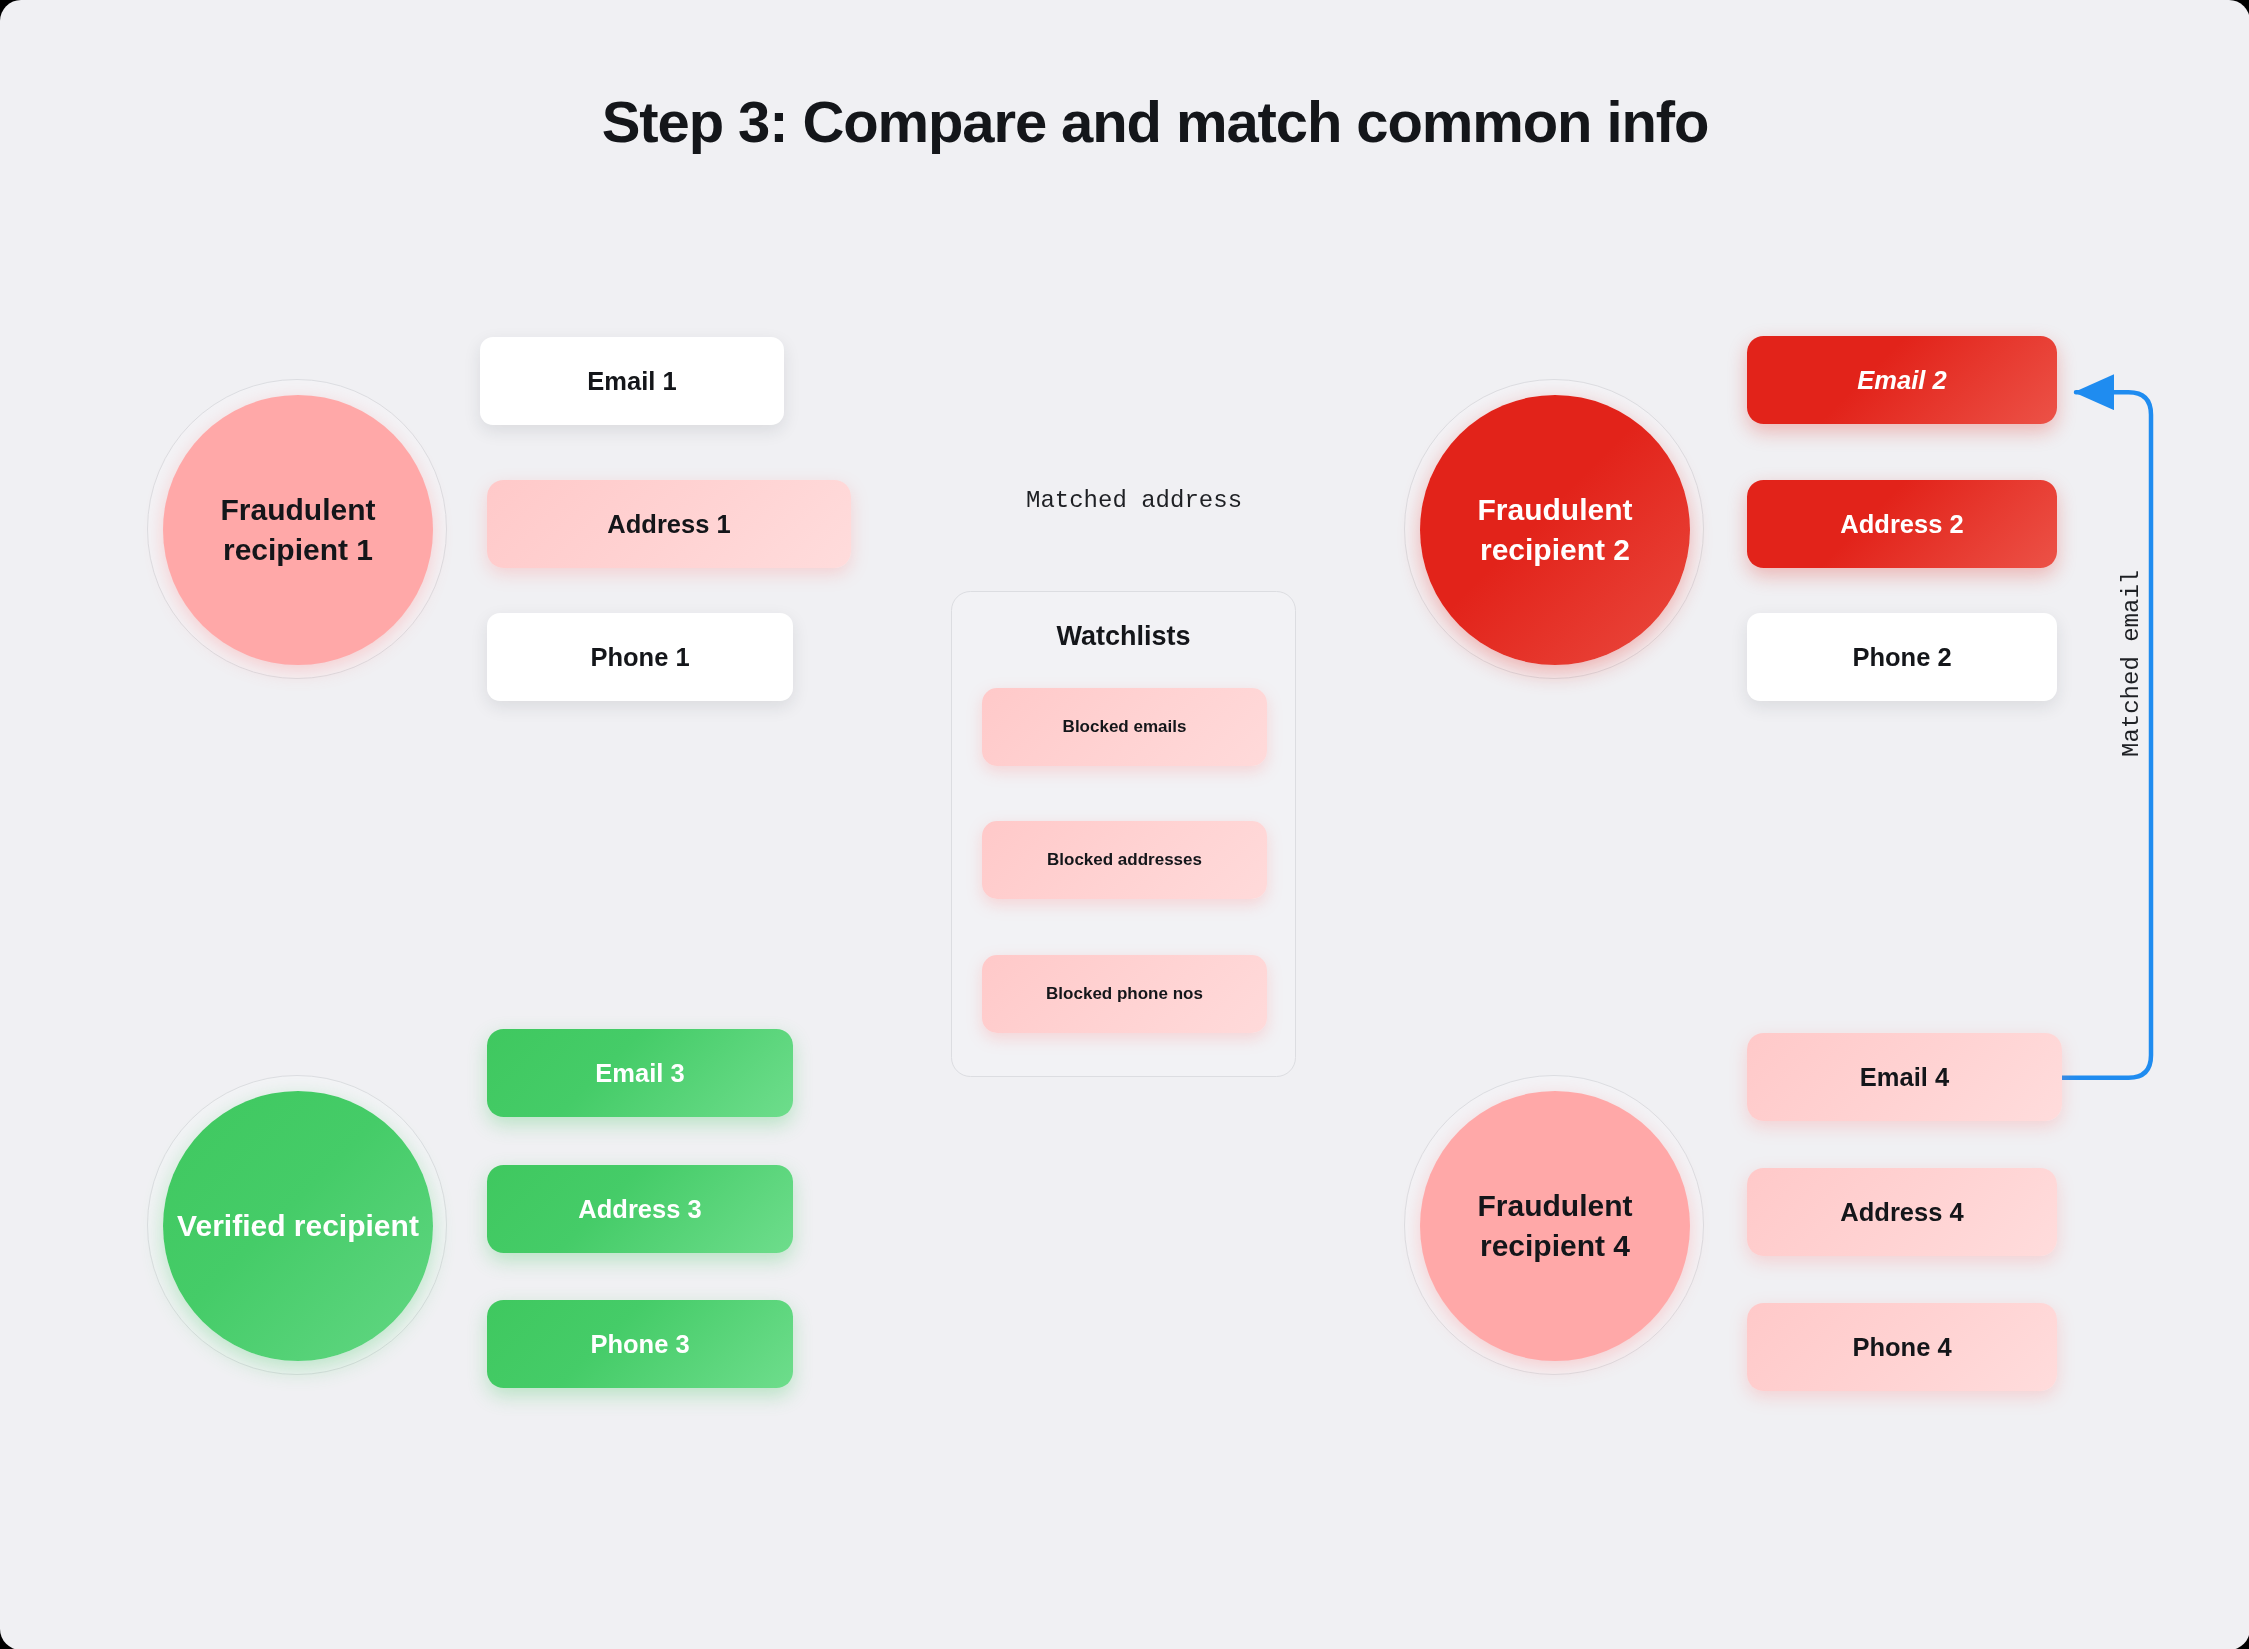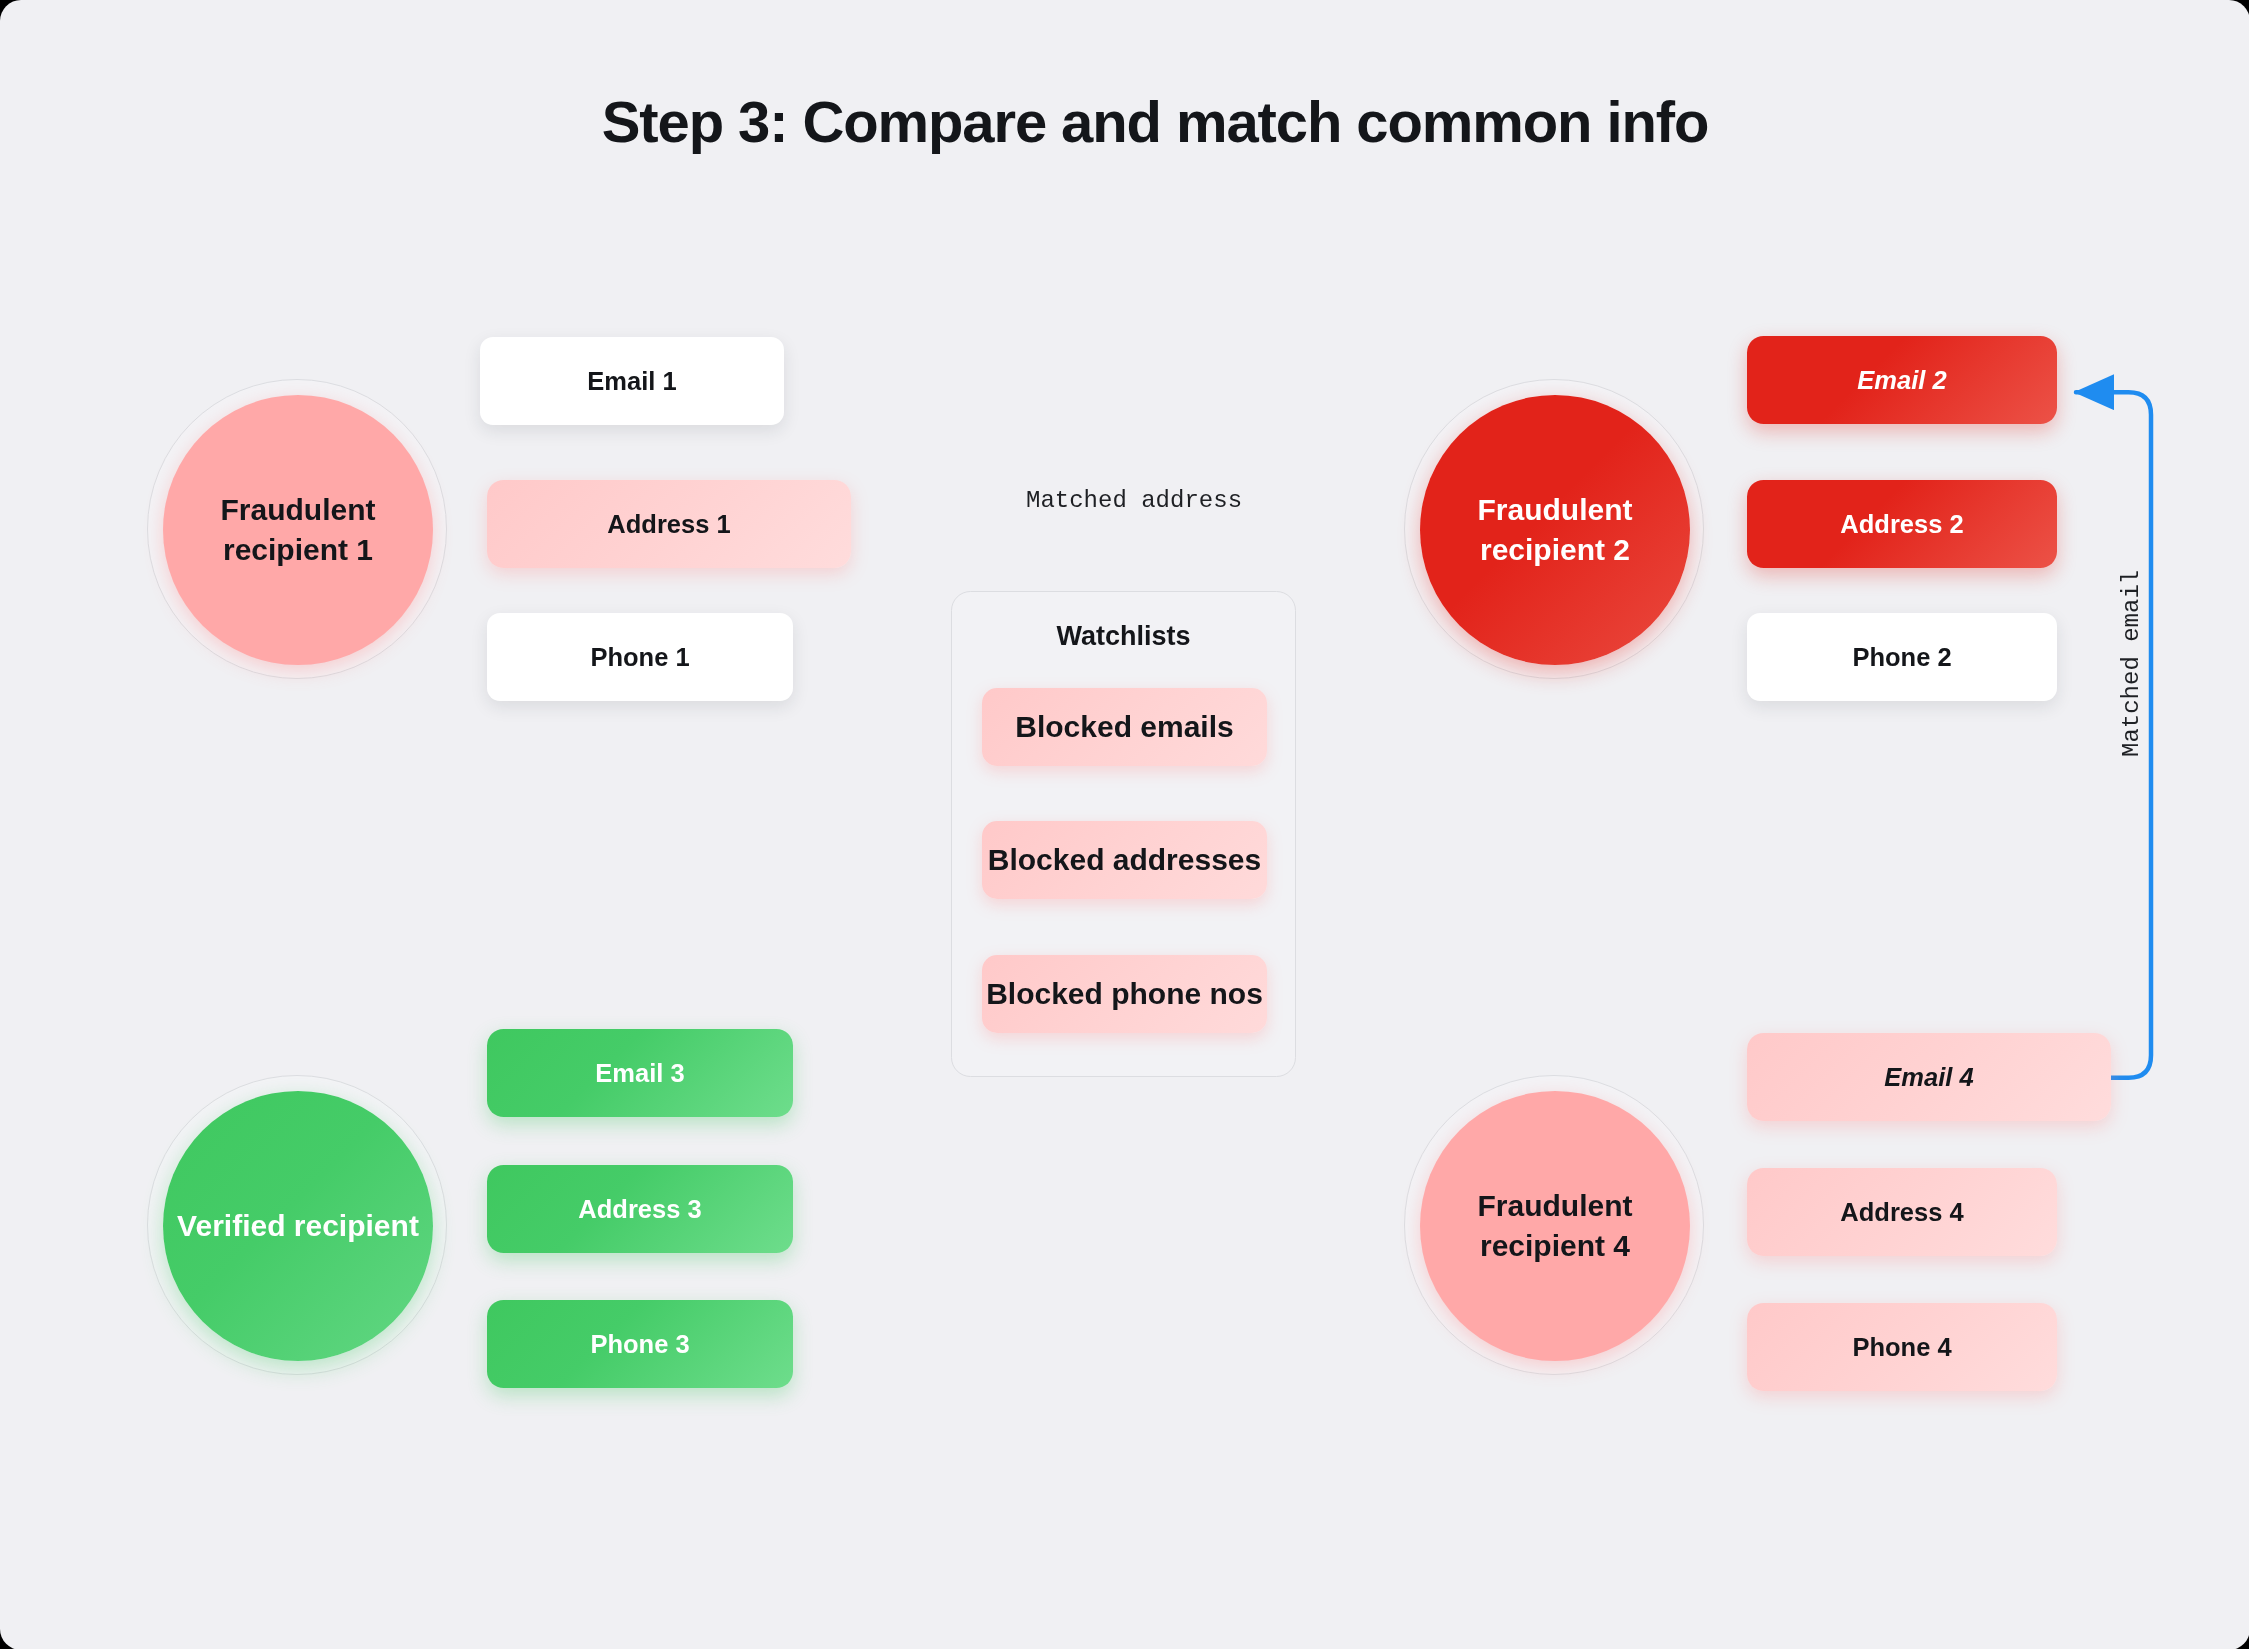--- a/index.html
+++ b/index.html
@@ -141,21 +141,21 @@
     position: absolute;
     left: 30px;
     width: 285px;
     height: 78px;
     border-radius: 15px;
     background: linear-gradient(135deg, #ffc9c9 0%, #ffd2d2 50%, #ffdada 100%);
     color: #14161a;
     display: flex;
     align-items: center;
     justify-content: center;
-    font-size: 30px;
+    font-size: 17px;
     font-weight: 700;
     box-sizing: border-box;
     box-shadow: 0 5.2px 15px rgba(255,130,130,0.26);
     white-space: nowrap;
   }
 
   
   #edges {
     position: absolute;
     left: 0;
@@ -269,21 +269,21 @@
     <span>Address 3</span>
   </div>
   <div class="card green" style="left:487px; top:1300px; width:306px;">
     <span>Phone 3</span>
   </div>
 
   <div class="node-ring" style="left:1404px; top:1075px;">
     <div class="node-circle pink">Fraudulent recipient 4</div>
   </div>
 
-  <div class="card lightpink" style="left:1747px; top:1033px; width:364px;font-style:italic;">
+  <div class="card lightpink" style="left:1747px; top:1033px; width:315px;">
     <span>Email 4</span>
   </div>
   <div class="card lightpink" style="left:1747px; top:1168px; width:310px;">
     <span>Address 4</span>
   </div>
   <div class="card lightpink" style="left:1747px; top:1303px; width:310px;">
     <span>Phone 4</span>
   </div>
 
 </div>

